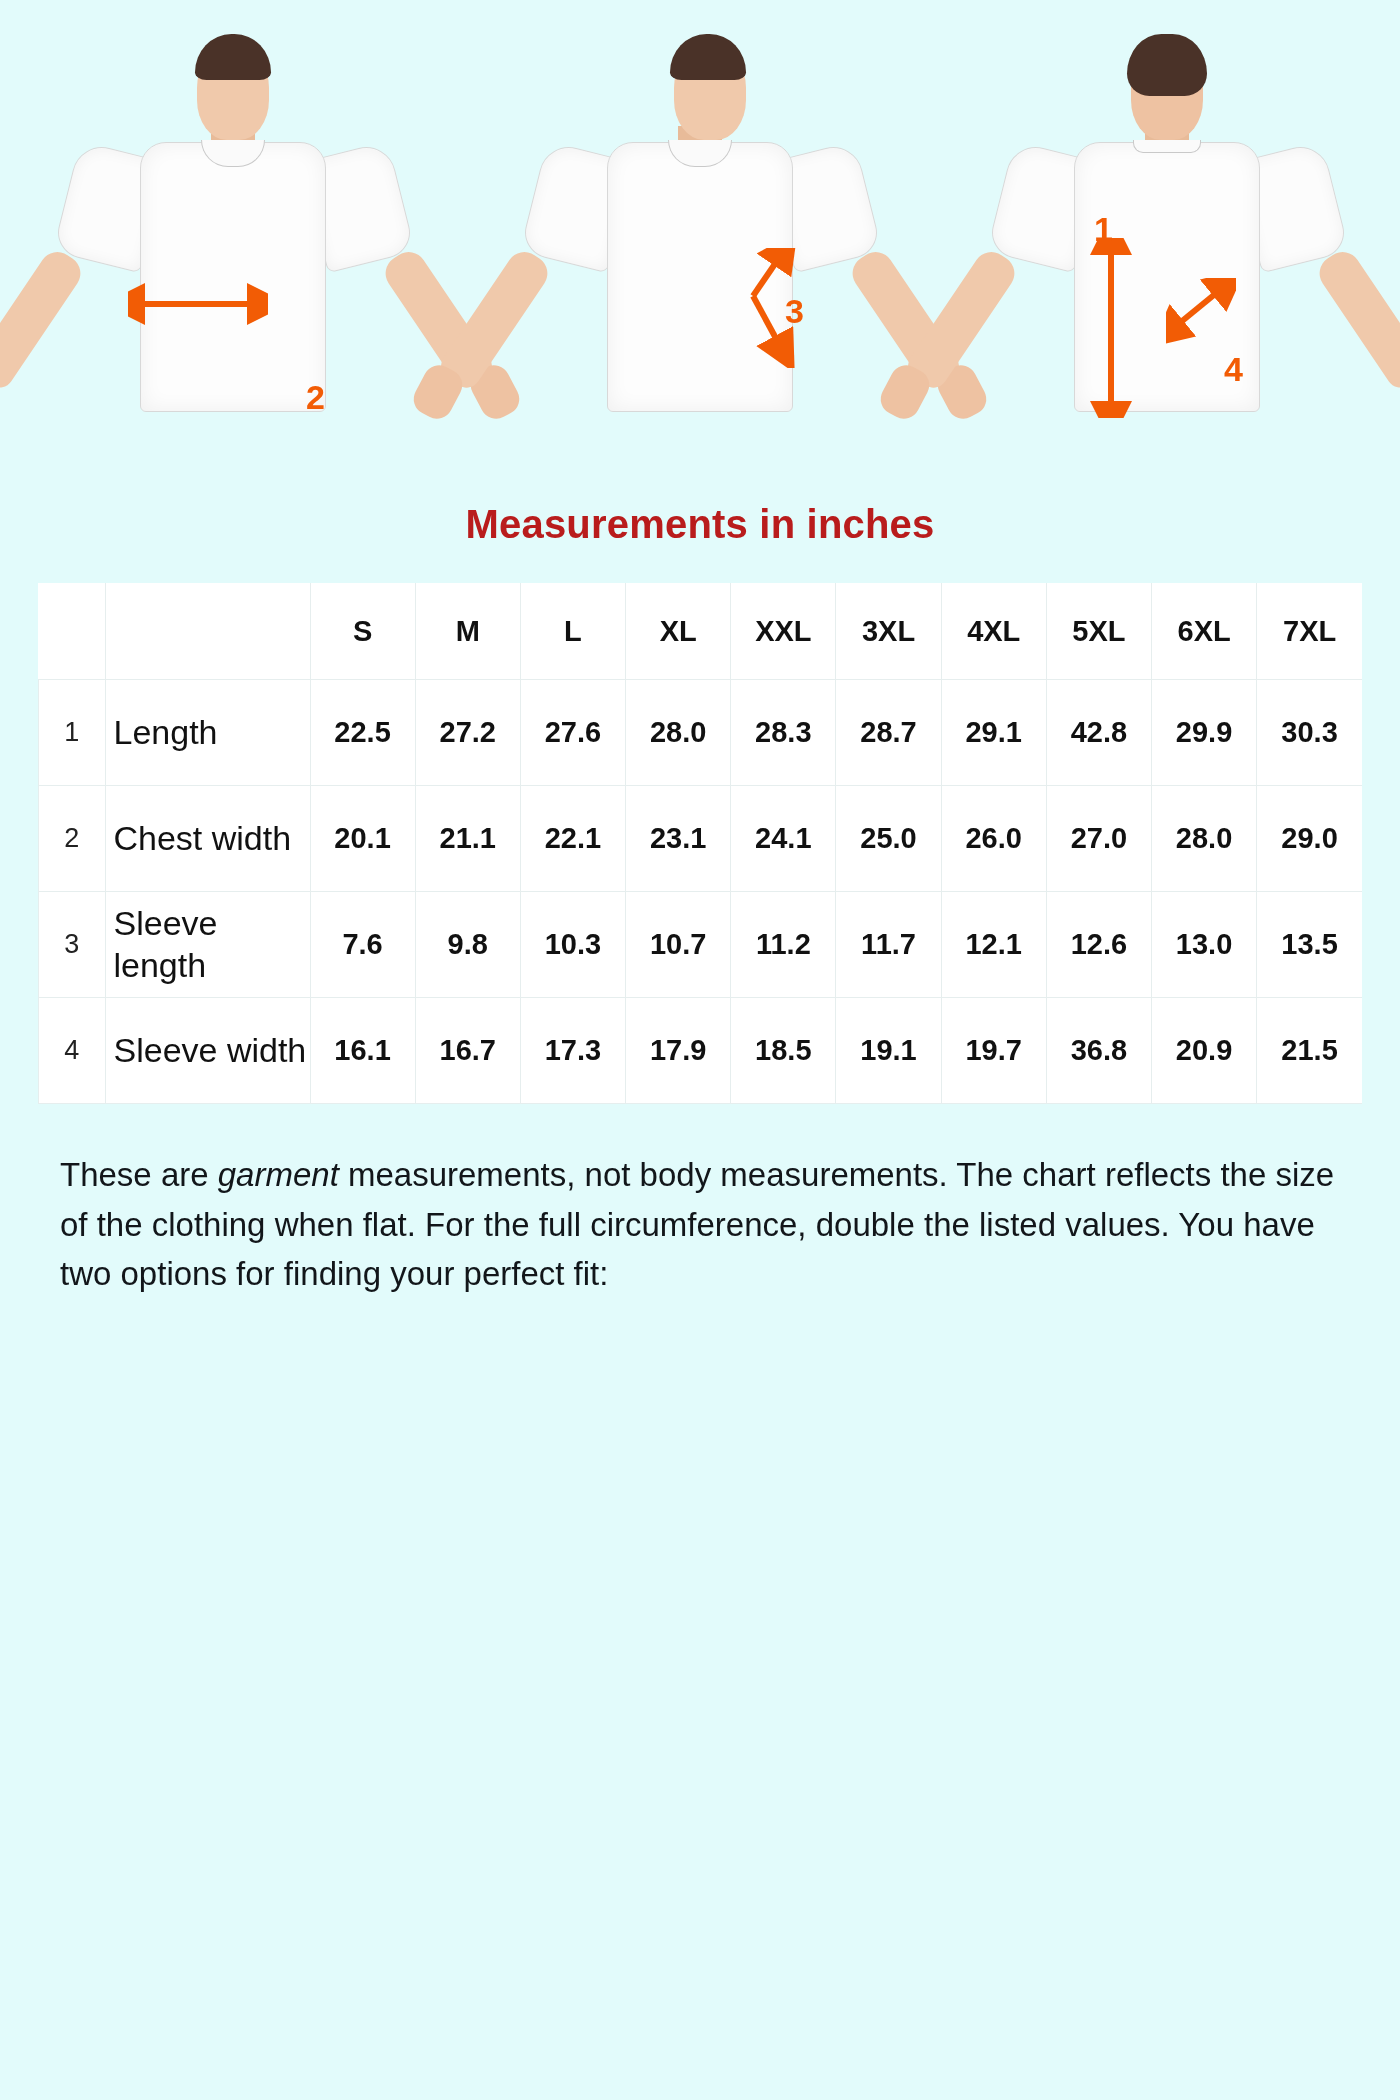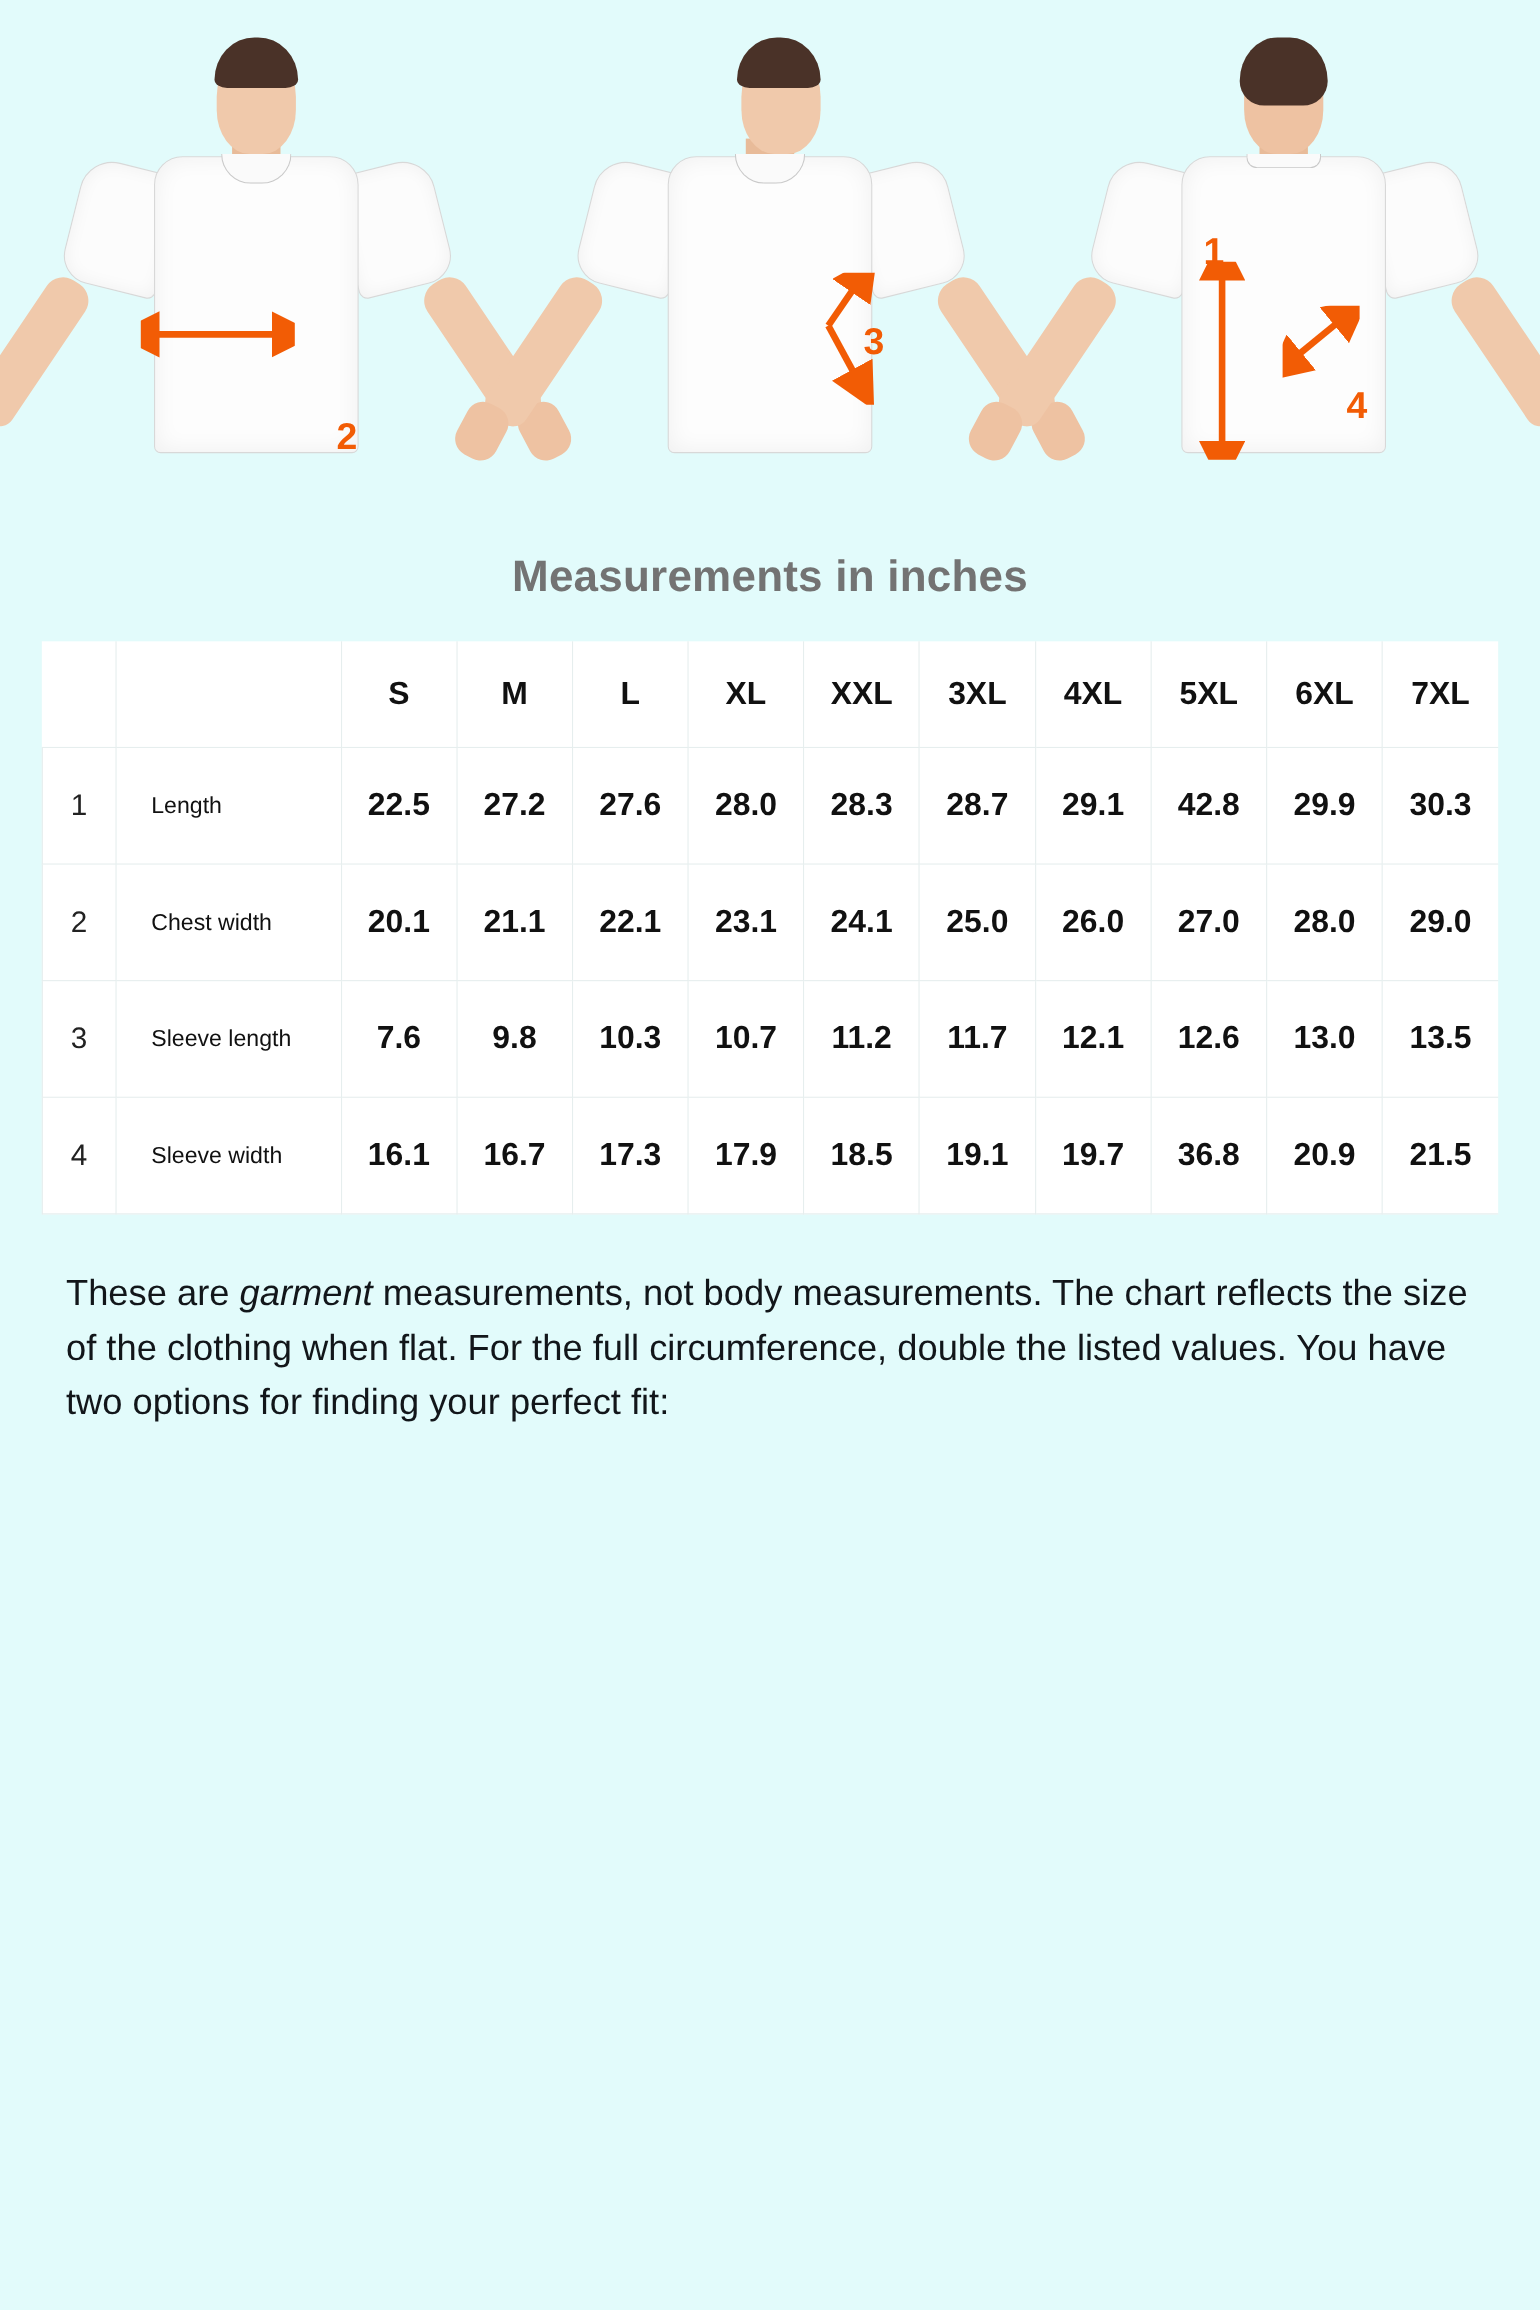--- a/index.html
+++ b/index.html
@@ -188,21 +188,21 @@
     font-family: "Liberation Sans", sans-serif;
     z-index: 11;
   }
 
   
   .chart-title {
     text-align: center;
     font-size: 40px;
     font-weight: 700;
     margin: 72px 0 36px 0;
-    color: #737373;
+    color: #b91c1c;
     letter-spacing: 0.2px;
   }
 
   
   .table-wrap {
     margin: 0 38px;
     background: #ffffff;
   }
   table.size-table {
     border-collapse: collapse;
@@ -224,22 +224,22 @@
   table.size-table th.corner-b { width: 204px; }
   table.size-table tr.head-row th { height: 96px; font-size: 29px; }
   table.size-table td.idx {
     font-weight: 400;
     font-size: 27px;
     color: #222;
   }
   table.size-table td.label {
     text-align: left;
     font-weight: 400;
-    font-size: 21px;
-    padding-left: 32px;
+    font-size: 34px;
+    padding-left: 8px;
     line-height: 1.22;
     color: #111;
   }
   table.size-table tr:first-child th { border-top: none; }
   table.size-table tr td:last-child,
   table.size-table tr th:last-child { border-right: none; }
 
   
   .notes {
     margin: 46px 60px 0 60px;

